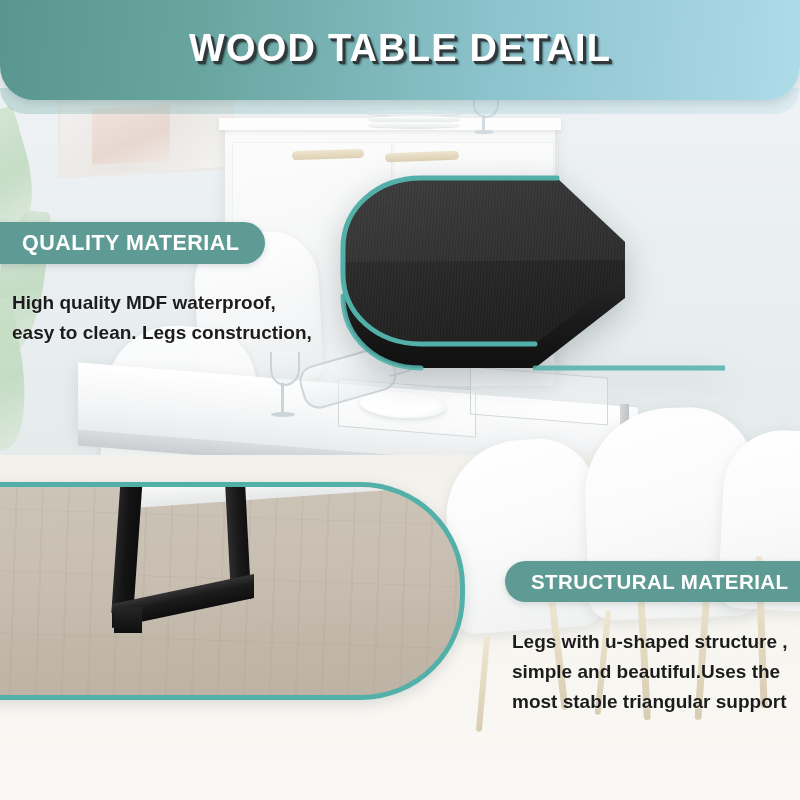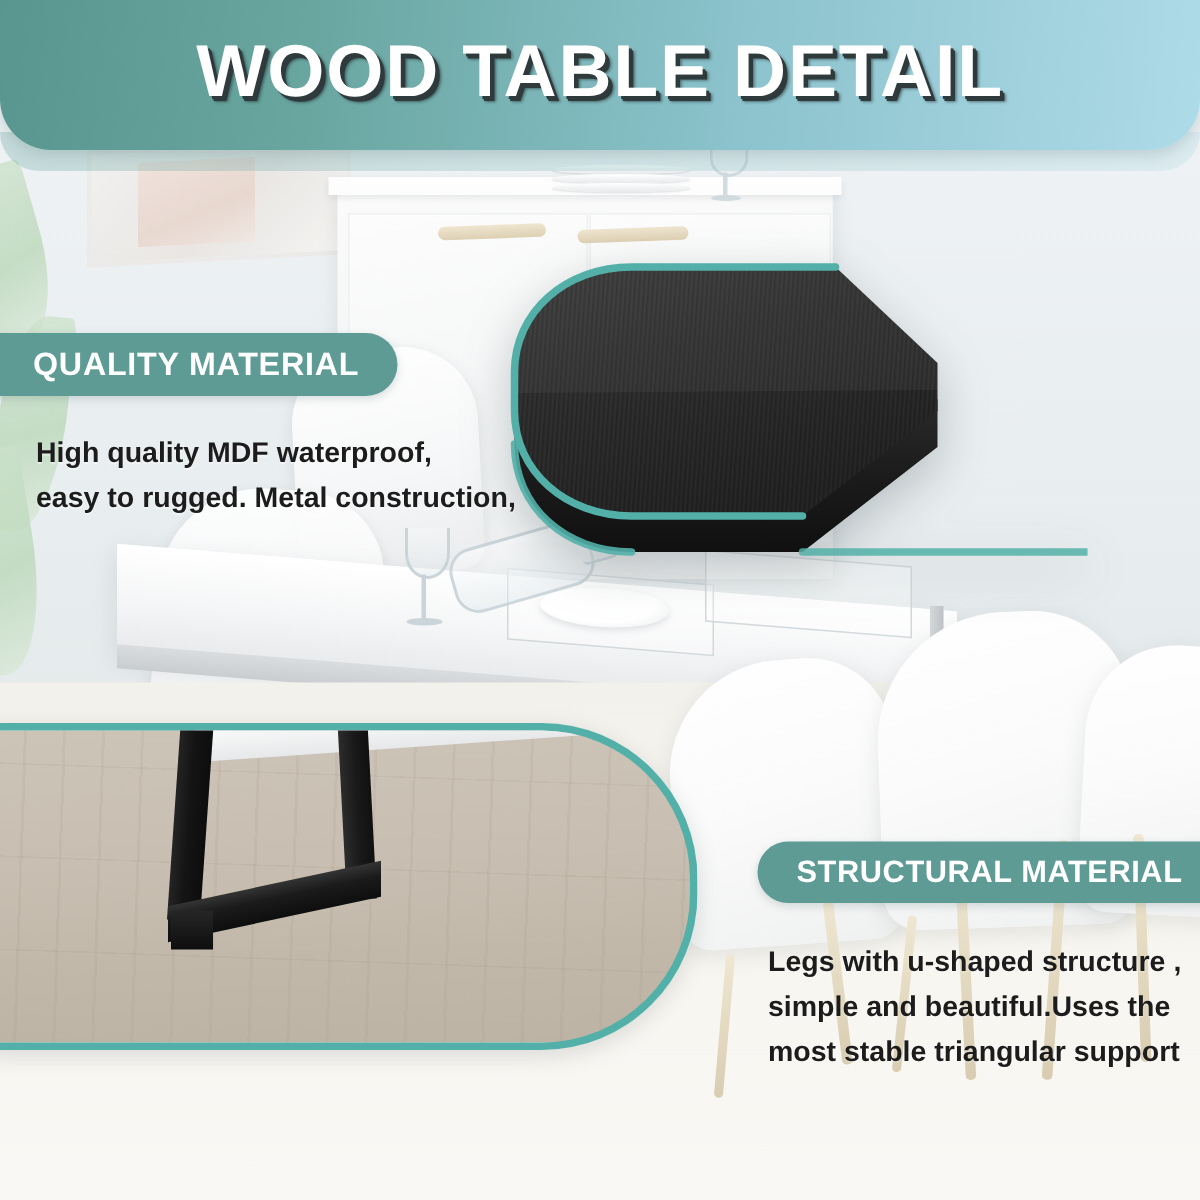--- a/index.html
+++ b/index.html
@@ -257,21 +257,21 @@
     z-index: 20;
   }
   .banner-ghost {
     position: absolute;
     left: 0; top: 88px; width: 800px; height: 26px;
     background: linear-gradient(95deg, rgba(105,166,160,.30) 0%, rgba(174,219,232,.28) 100%);
     border-radius: 0 0 30px 30px;
     z-index: 19;
   }
   .banner-title {
-    font-size: 49px;
+    font-size: 38px;
     font-weight: bold;
     letter-spacing: 1.2px;
     color: #ffffff;
     text-shadow:
        2px 2px 0 #2f3a3c,
        3px 3px 0 #2f3a3c,
        4px 4px 2px rgba(30,40,42,.55);
     white-space: nowrap;
     margin-top: 6px;
     font-family: "Liberation Sans", sans-serif;
@@ -373,21 +373,21 @@
   .body-text {
     position: absolute;
     color: #1c1c1c;
     font-weight: bold;
     font-size: 19px;
     line-height: 30px;
     z-index: 22;
     font-family: "Liberation Sans", sans-serif;
     text-shadow: 0 1px 1px rgba(255,255,255,.5);
   }
-  .body-quality { left: 24px; top: 288px; width: 330px; }
+  .body-quality { left: 12px; top: 288px; width: 330px; }
   .body-stability { left: 512px; top: 627px; width: 300px; }
   .body-text .line { display: block; }
 
   
   .z1 { z-index: 2; }
 </style>
 </head>
 <body>
 
 <div id="stage">
@@ -501,21 +501,21 @@
   <div class="banner">
     <div class="banner-title">WOOD TABLE DETAIL</div>
   </div>
 
   <div class="pill pill-quality">
     <span>QUALITY MATERIAL</span>
   </div>
 
   <div class="body-text body-quality">
     <span class="line">High quality MDF  waterproof,</span>
-    <span class="line">easy to rugged. Metal construction,</span>
+    <span class="line">easy to clean. Legs construction,</span>
   </div>
 
   <div class="pill pill-stability">
     <span>STRUCTURAL MATERIAL</span>
   </div>
 
   <div class="body-text body-stability">
     <span class="line">Legs with u-shaped structure ,</span>
     <span class="line">simple and beautiful.Uses the</span>
     <span class="line">most stable triangular support</span>

